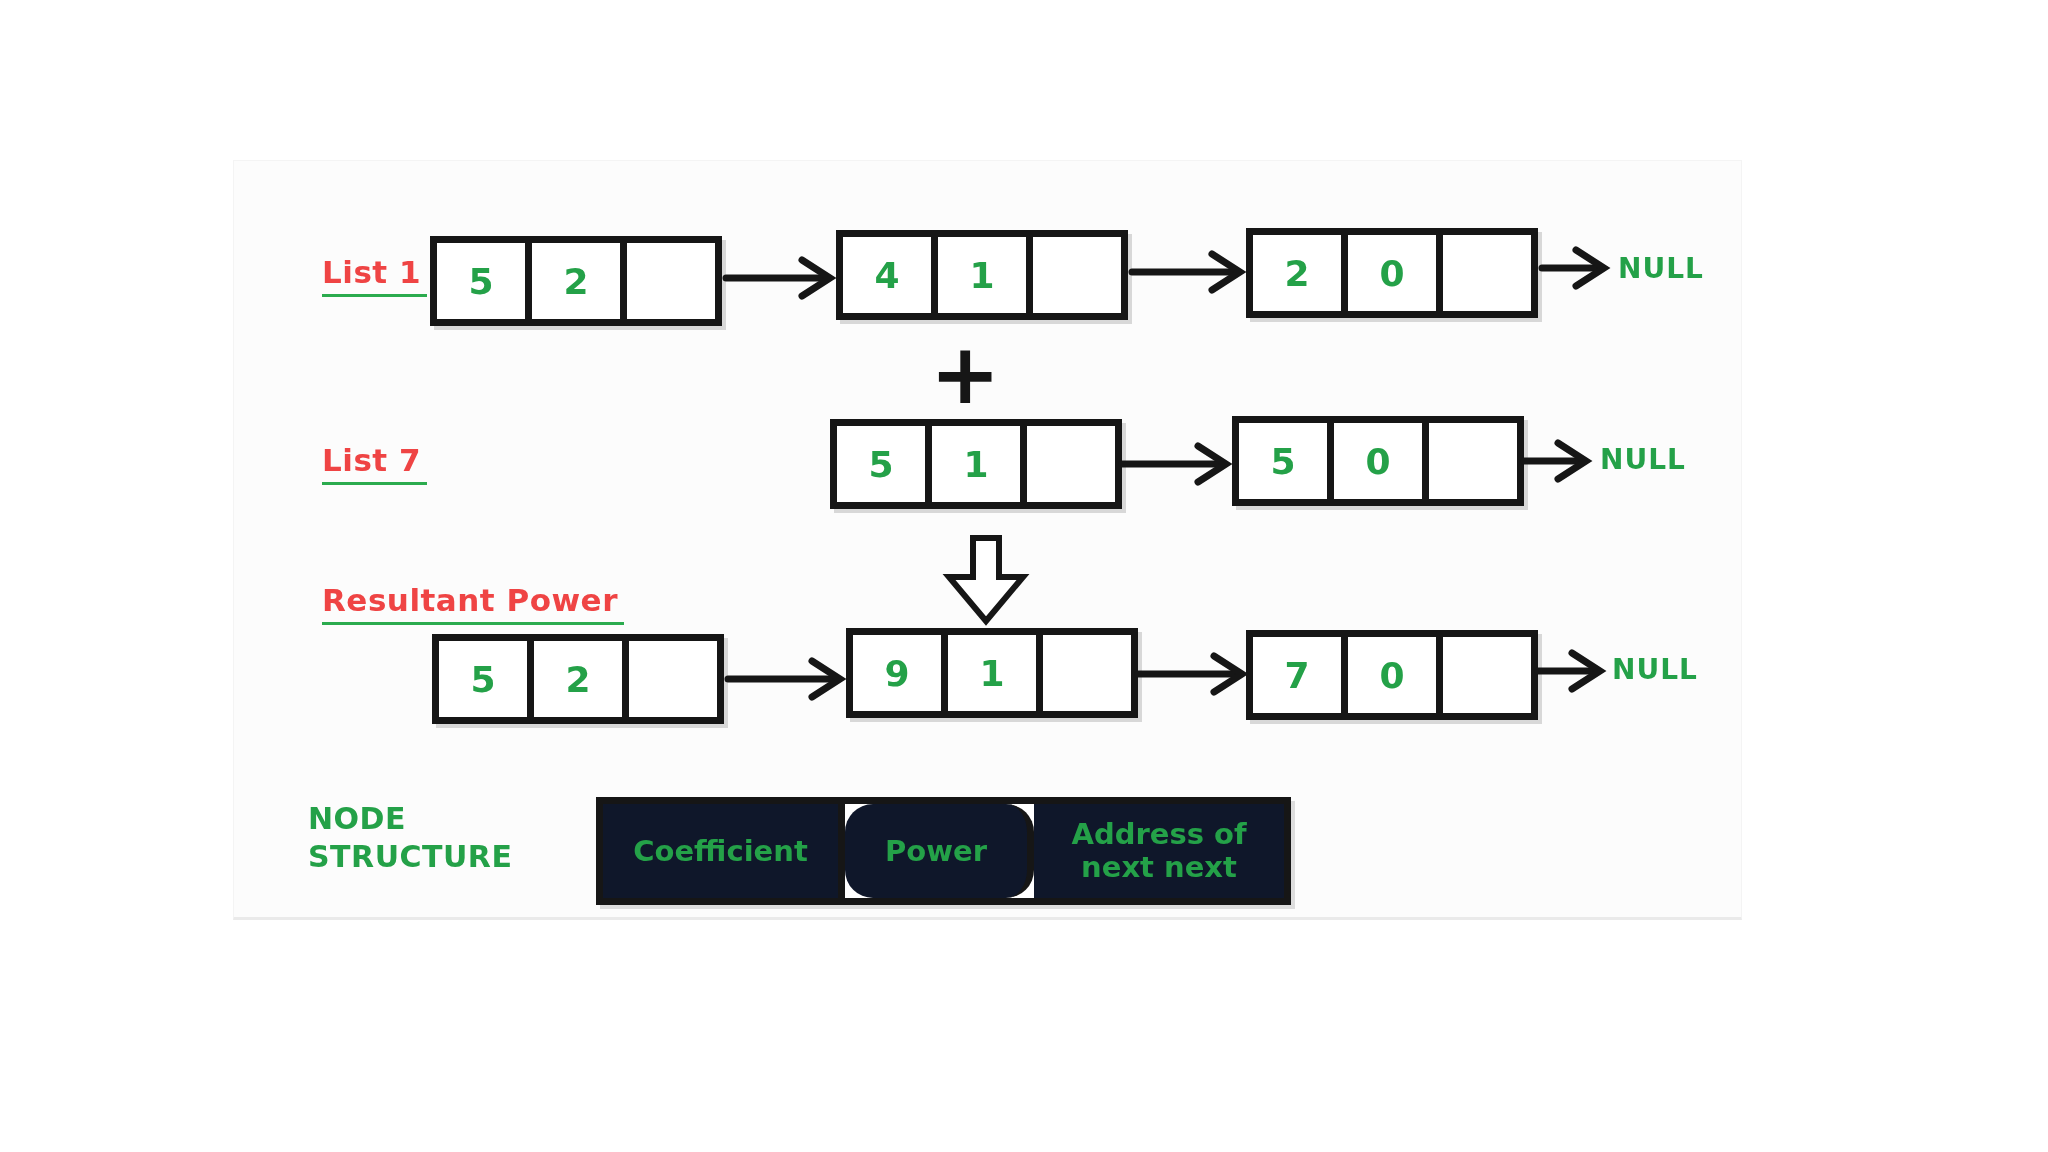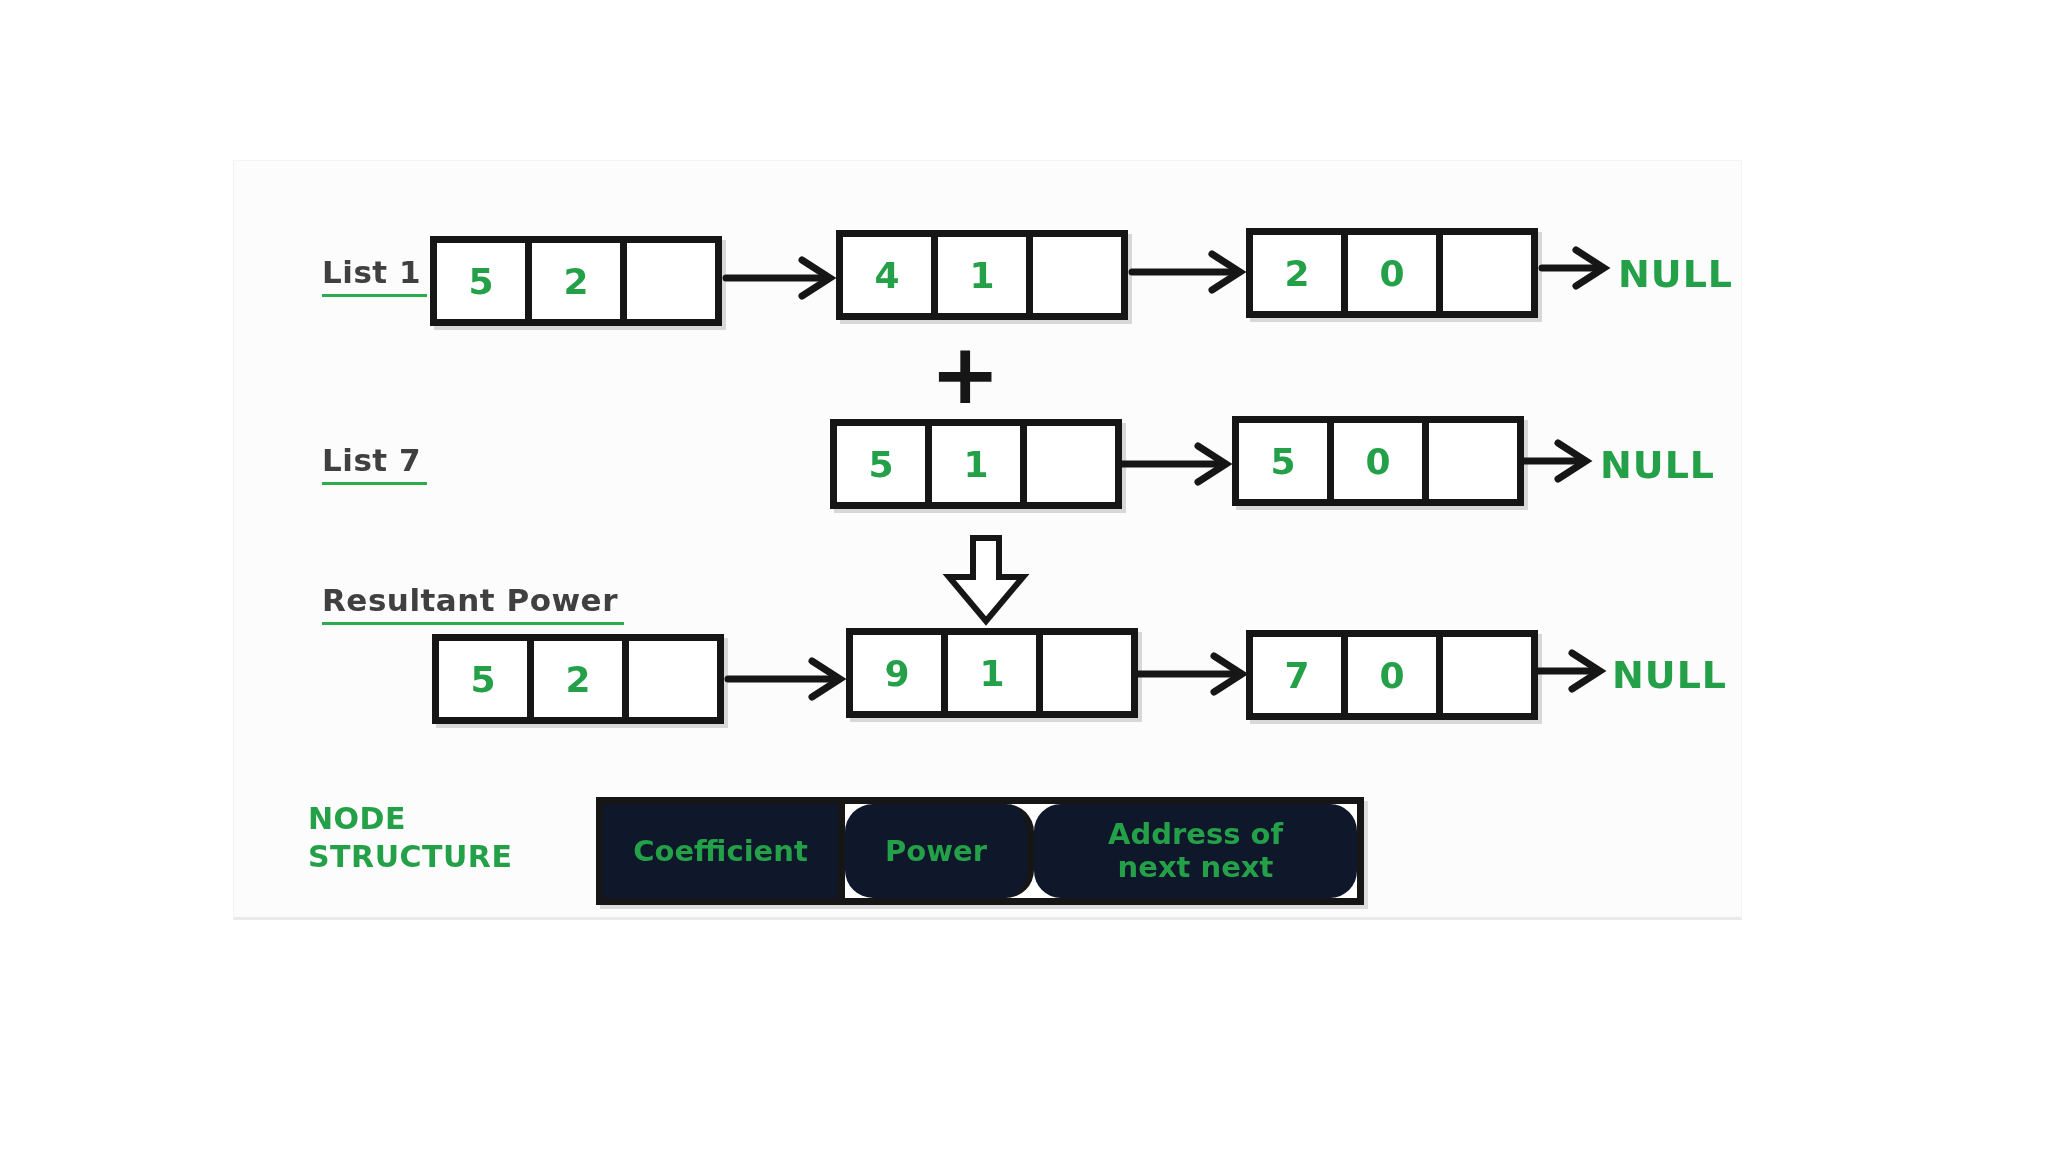--- a/index.html
+++ b/index.html
@@ -5,25 +5,25 @@
   html,body{margin:0;padding:0;background:#ffffff;}
   #canvas{
     position:relative;width:2048px;height:1152px;background:#ffffff;overflow:hidden;
     font-family:"DejaVu Sans","Liberation Sans",sans-serif;
   }
   .panel{
     position:absolute;left:233px;top:160px;width:1507px;height:756px;
     background:#fcfcfc;border:1px solid #f4f4f4;border-bottom:3px solid #eaeaea;
   }
   .list-label{
-    position:absolute;color:#404040;font-weight:bold;font-size:31px;
+    position:absolute;color:#ef4444;font-weight:bold;font-size:31px;
     border-bottom:3px solid #2bab4e;padding:0 6px 4px 0;letter-spacing:.5px;
   }
   .null-label{
-    position:absolute;color:#24a148;font-weight:bold;font-size:38px;letter-spacing:1px;
+    position:absolute;color:#24a148;font-weight:bold;font-size:28px;letter-spacing:1px;
   }
   .node{
     position:absolute;display:flex;background:#ffffff;
     border:7px solid #161616;height:90px;box-sizing:border-box;
     box-shadow:4px 4px 0 rgba(150,150,150,.35);
   }
   .cell{
     width:88px;display:flex;align-items:center;justify-content:center;
     border-right:7px solid #161616;background:#ffffff;
   }
@@ -40,21 +40,21 @@
   .ns-table{
     position:absolute;left:596px;top:797px;display:flex;height:108px;box-sizing:border-box;
     border:7px solid #161616;background:#ffffff;box-shadow:4px 4px 0 rgba(150,150,150,.3);
   }
   .ns-cell{
     display:flex;flex-direction:column;align-items:center;justify-content:center;
     border-right:7px solid #161616;color:#24a148;font-weight:bold;font-size:29px;
     line-height:33px;background:#0f172a;text-align:center;
   }
   .ns-cell:last-child{border-right:none;}
-  .w-coef{width:235px;} .w-pow{width:182px;border-radius:28px;} .w-addr{width:323px;border-radius:27px;}
+  .w-coef{width:235px;} .w-pow{width:182px;border-radius:28px;} .w-addr{width:250px;}
   svg.overlay{position:absolute;left:0;top:0;pointer-events:none;}
 </style>
 </head>
 <body>
 
 <div id="canvas">
 
   <div class="panel"></div>
 
   <div class="list-label" style="left:322px;top:254px;">List 1</div>

